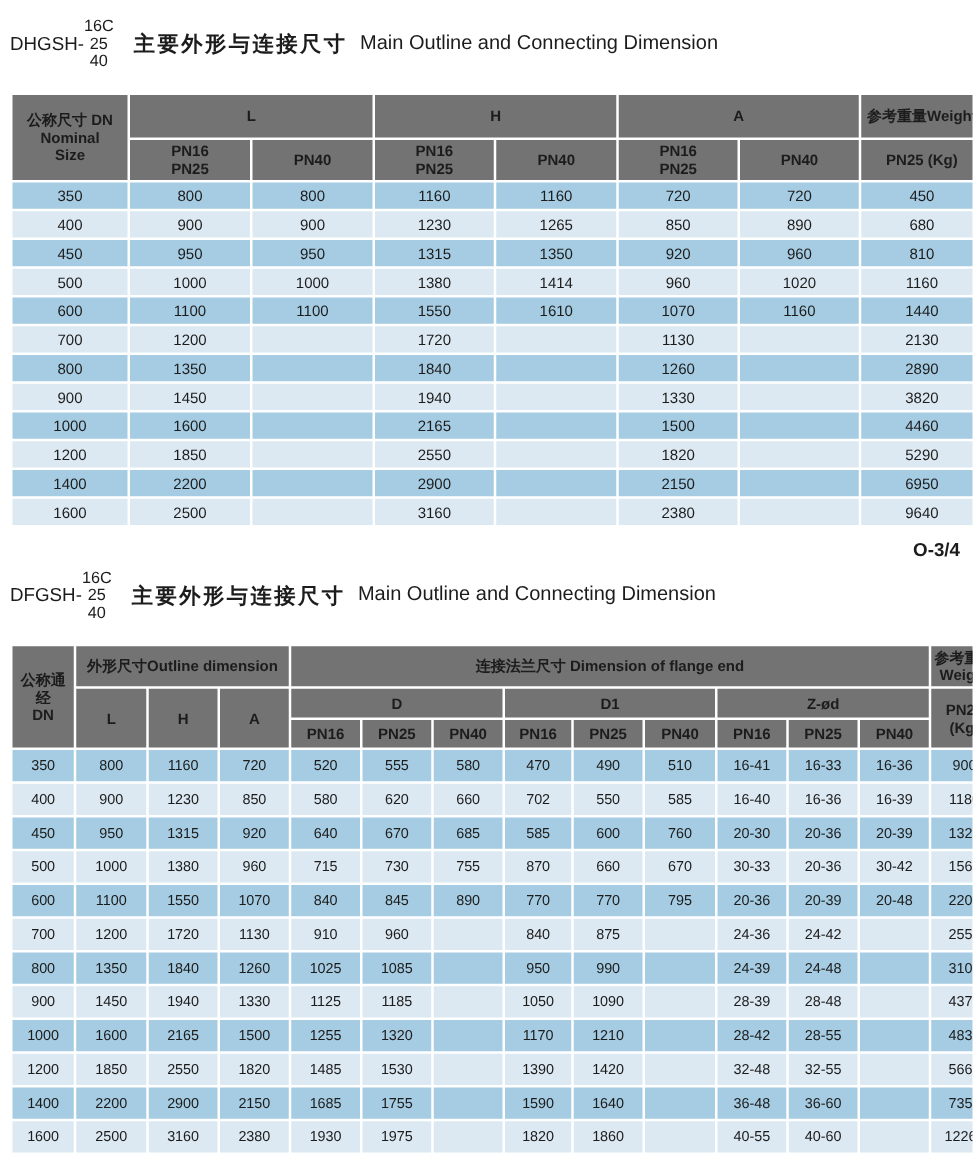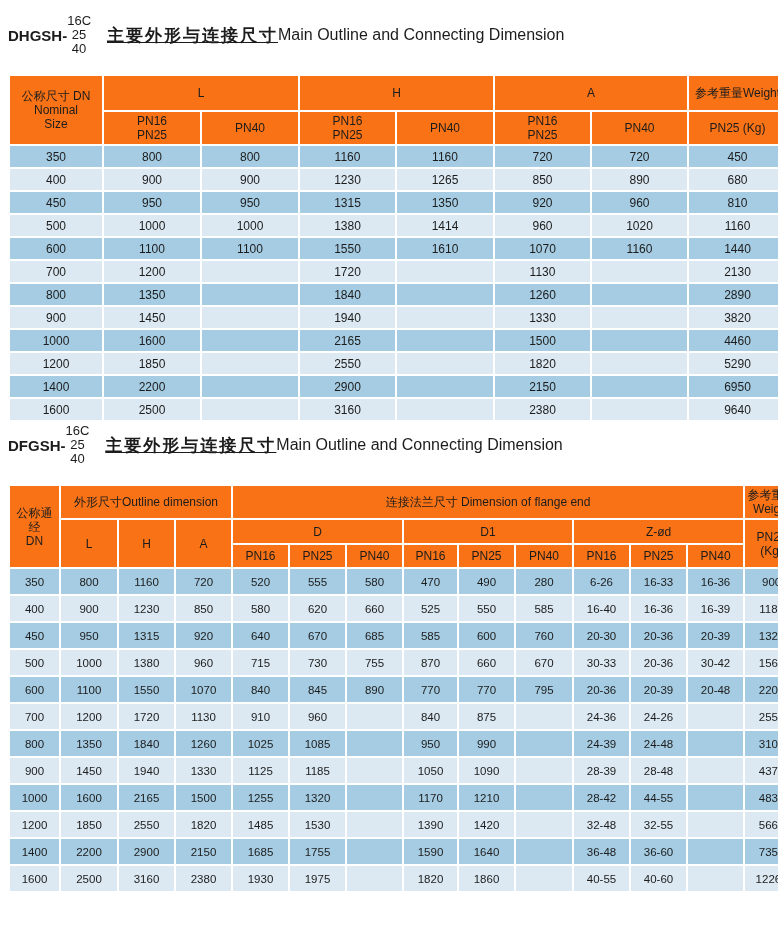--- a/index.html
+++ b/index.html
@@ -1,26 +1,26 @@
 <!DOCTYPE html>
 <html><head>
 <meta charset="utf-8">
 <style>
   html,body{margin:0;padding:0;background:#ffffff;}
   body{width:778px;font-family:"Liberation Sans",sans-serif;color:#1c1c1c;}
   .page{width:778px;box-sizing:border-box;padding:14px 8px 6px 8px;}
 
   .title-block{display:flex;align-items:center;margin:0 0 0 0;}
-  .model{font-size:15px;white-space:nowrap;font-weight:bold;}
+  .model{font-size:15px;white-space:nowrap;}
   .variants{display:flex;flex-direction:column;font-size:13px;line-height:14px;margin-right:16px;text-align:center;}
-  .cn{font-size:17px;font-weight:bold;letter-spacing:2px;white-space:nowrap;text-decoration:underline;}
+  .cn{font-size:17px;font-weight:bold;margin-right:10px;letter-spacing:2px;white-space:nowrap;}
   .en{font-size:16px;white-space:nowrap;}
 
   table.dim-table{border-collapse:separate;border-spacing:2px;width:762px;table-layout:fixed;margin-top:18px;}
-  .dim-table th{background:#f97316;font-weight:normal;font-size:12px;line-height:14px;padding:2px 2px;text-align:center;vertical-align:middle;}
+  .dim-table th{background:#737373;font-weight:bold;font-size:12px;line-height:14px;padding:2px 2px;text-align:center;vertical-align:middle;}
   .dim-table td{font-size:12px;text-align:center;vertical-align:middle;padding:0 1px;overflow:hidden;}
   tr.dark td{background:#a5cce2;}
   tr.light td{background:#dce9f2;}
 
   #table-0 thead tr:nth-child(1) th{height:30px;}
   #table-0 thead tr:nth-child(2) th{height:28px;}
   #table-0 tbody td{height:21px;}
 
   #table-1 thead tr:nth-child(1) th{height:20px;}
   #table-1 thead tr:nth-child(2) th{height:19px;}
@@ -192,20 +192,21 @@
           <td></td>
           <td>3160</td>
           <td></td>
           <td>2380</td>
           <td></td>
           <td>9640</td>
         </tr>
       </tbody>
     </table>
 
+  <div class="page-ref">O-3/4</div>
 
   <div class="title-block section2">
     <span class="model">DFGSH-</span>
     <span class="variants">
       <span>16C</span>
       <span>25</span>
       <span>40</span>
     </span>
     <span class="cn">主要外形与连接尺寸</span>
     <span class="en">Main Outline and Connecting Dimension</span>
@@ -260,35 +261,35 @@
         <tr class="dark">
           <td>350</td>
           <td>800</td>
           <td>1160</td>
           <td>720</td>
           <td>520</td>
           <td>555</td>
           <td>580</td>
           <td>470</td>
           <td>490</td>
-          <td>280</td>
-          <td>6-26</td>
+          <td>510</td>
+          <td>16-41</td>
           <td>16-33</td>
           <td>16-36</td>
           <td>900</td>
         </tr>
         <tr class="light">
           <td>400</td>
           <td>900</td>
           <td>1230</td>
           <td>850</td>
           <td>580</td>
           <td>620</td>
           <td>660</td>
-          <td>525</td>
+          <td>702</td>
           <td>550</td>
           <td>585</td>
           <td>16-40</td>
           <td>16-36</td>
           <td>16-39</td>
           <td>1180</td>
         </tr>
         <tr class="dark">
           <td>450</td>
           <td>950</td>
@@ -342,21 +343,21 @@
           <td>1200</td>
           <td>1720</td>
           <td>1130</td>
           <td>910</td>
           <td>960</td>
           <td></td>
           <td>840</td>
           <td>875</td>
           <td></td>
           <td>24-36</td>
-          <td>24-26</td>
+          <td>24-42</td>
           <td></td>
           <td>2550</td>
         </tr>
         <tr class="dark">
           <td>800</td>
           <td>1350</td>
           <td>1840</td>
           <td>1260</td>
           <td>1025</td>
           <td>1085</td>
@@ -390,21 +391,21 @@
           <td>1600</td>
           <td>2165</td>
           <td>1500</td>
           <td>1255</td>
           <td>1320</td>
           <td></td>
           <td>1170</td>
           <td>1210</td>
           <td></td>
           <td>28-42</td>
-          <td>44-55</td>
+          <td>28-55</td>
           <td></td>
           <td>4830</td>
         </tr>
         <tr class="light">
           <td>1200</td>
           <td>1850</td>
           <td>2550</td>
           <td>1820</td>
           <td>1485</td>
           <td>1530</td>

